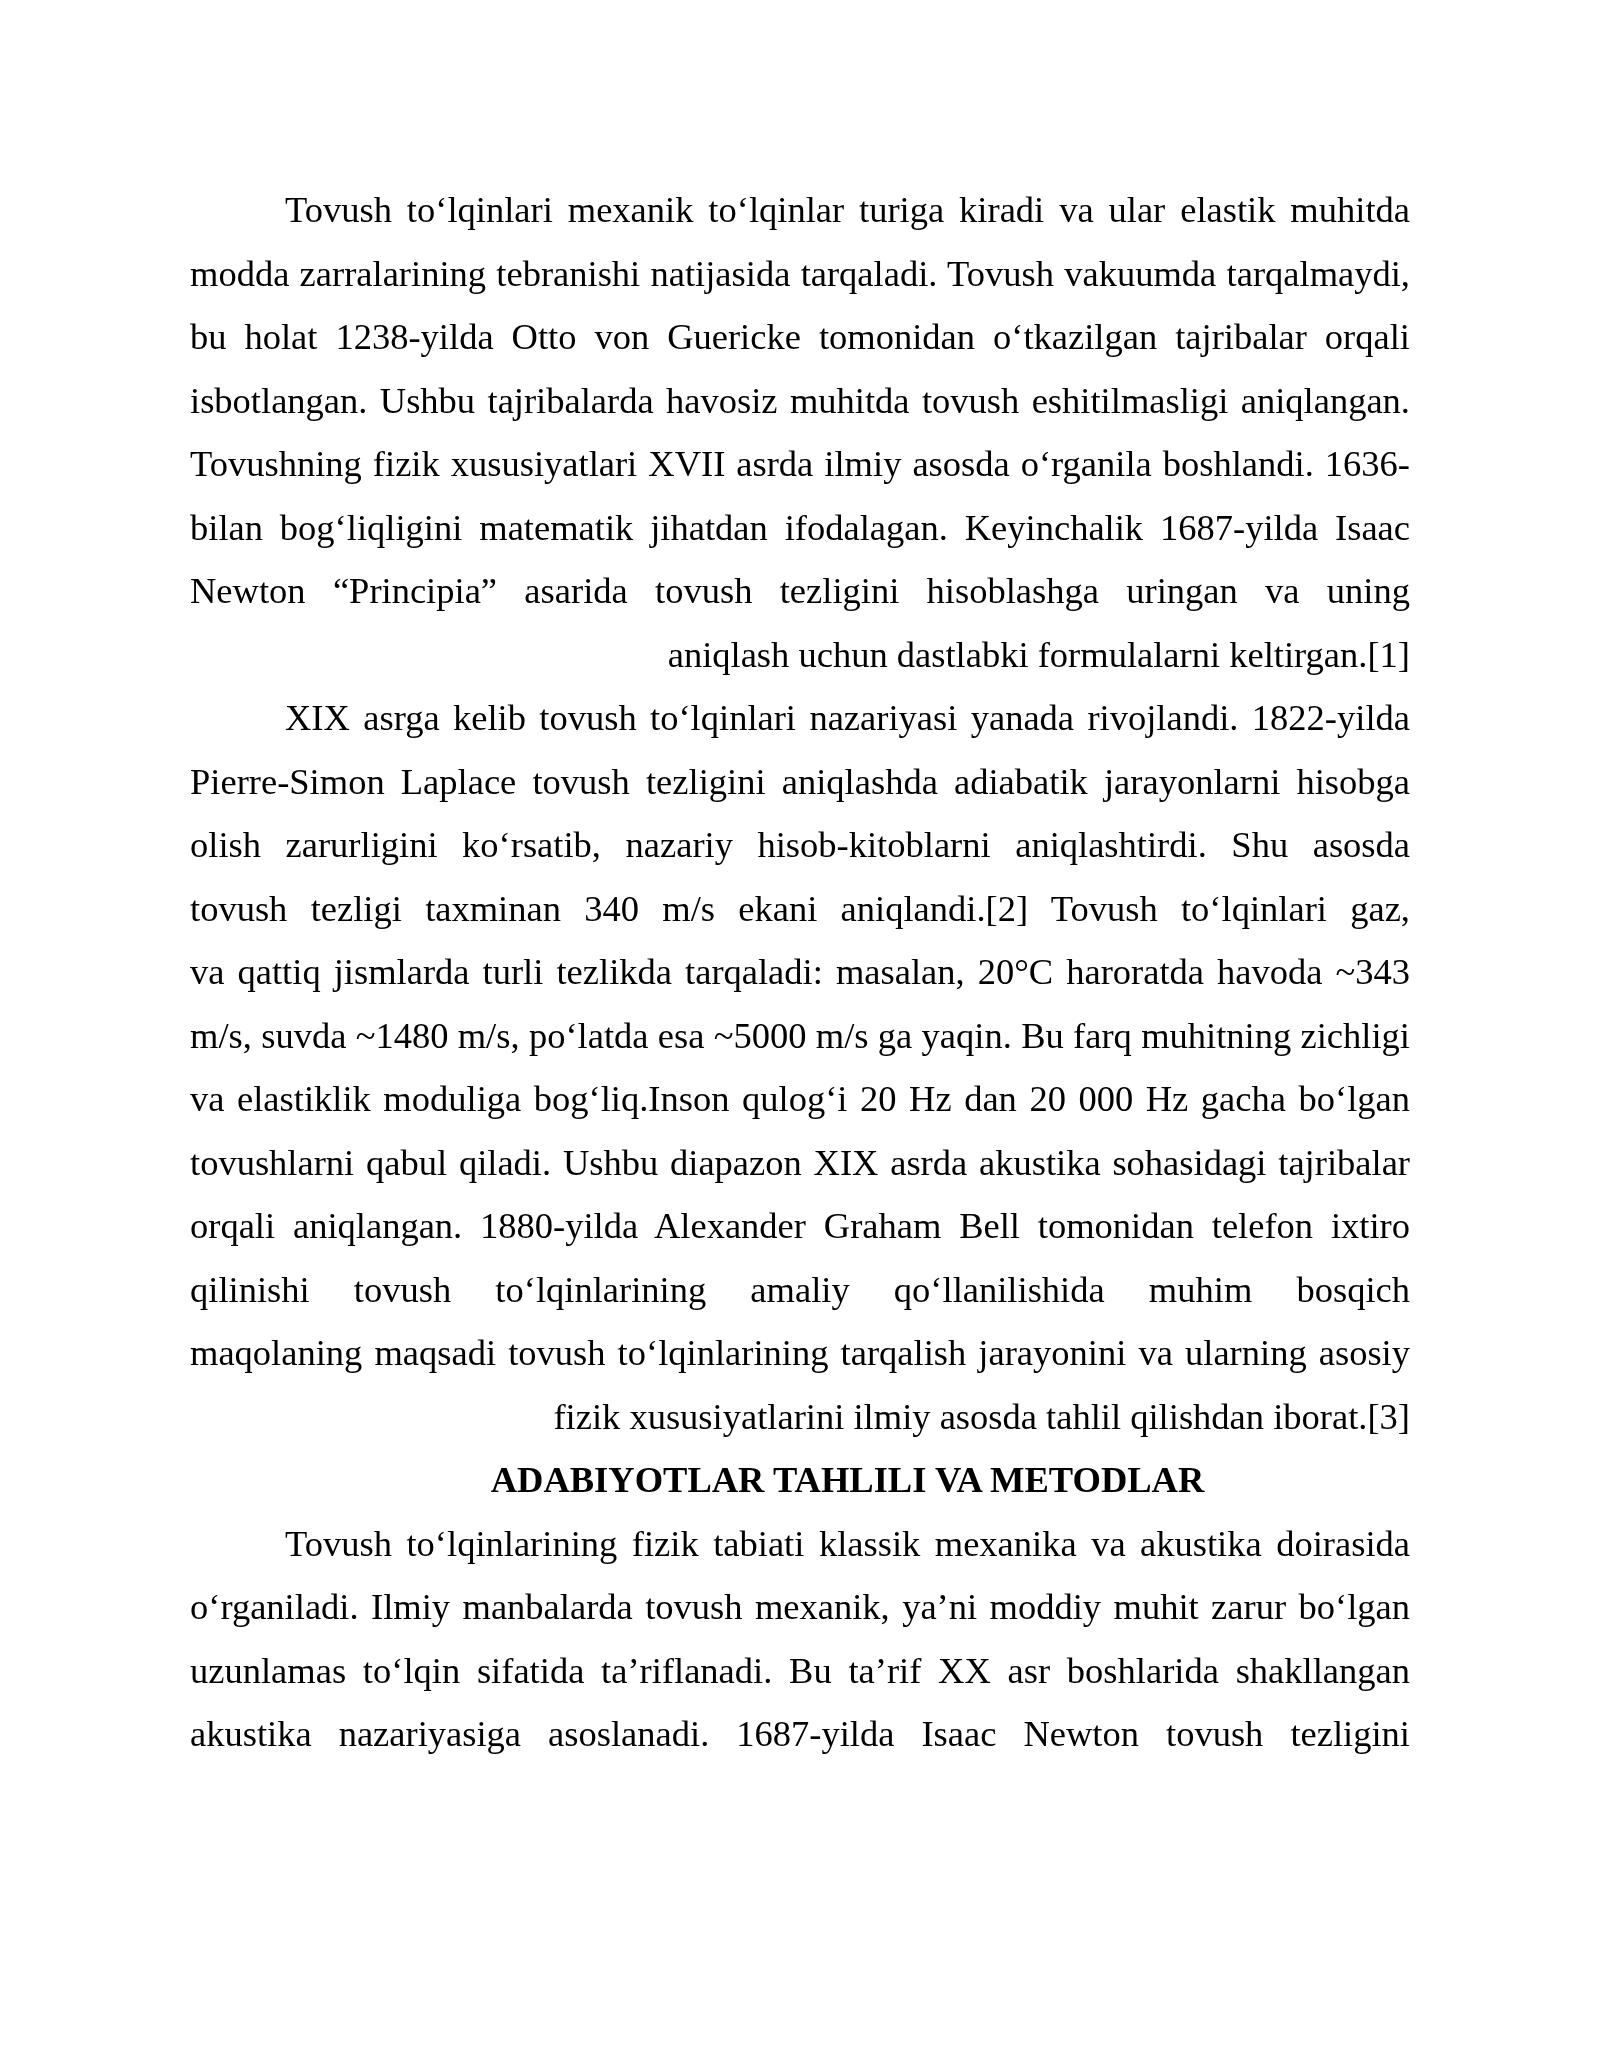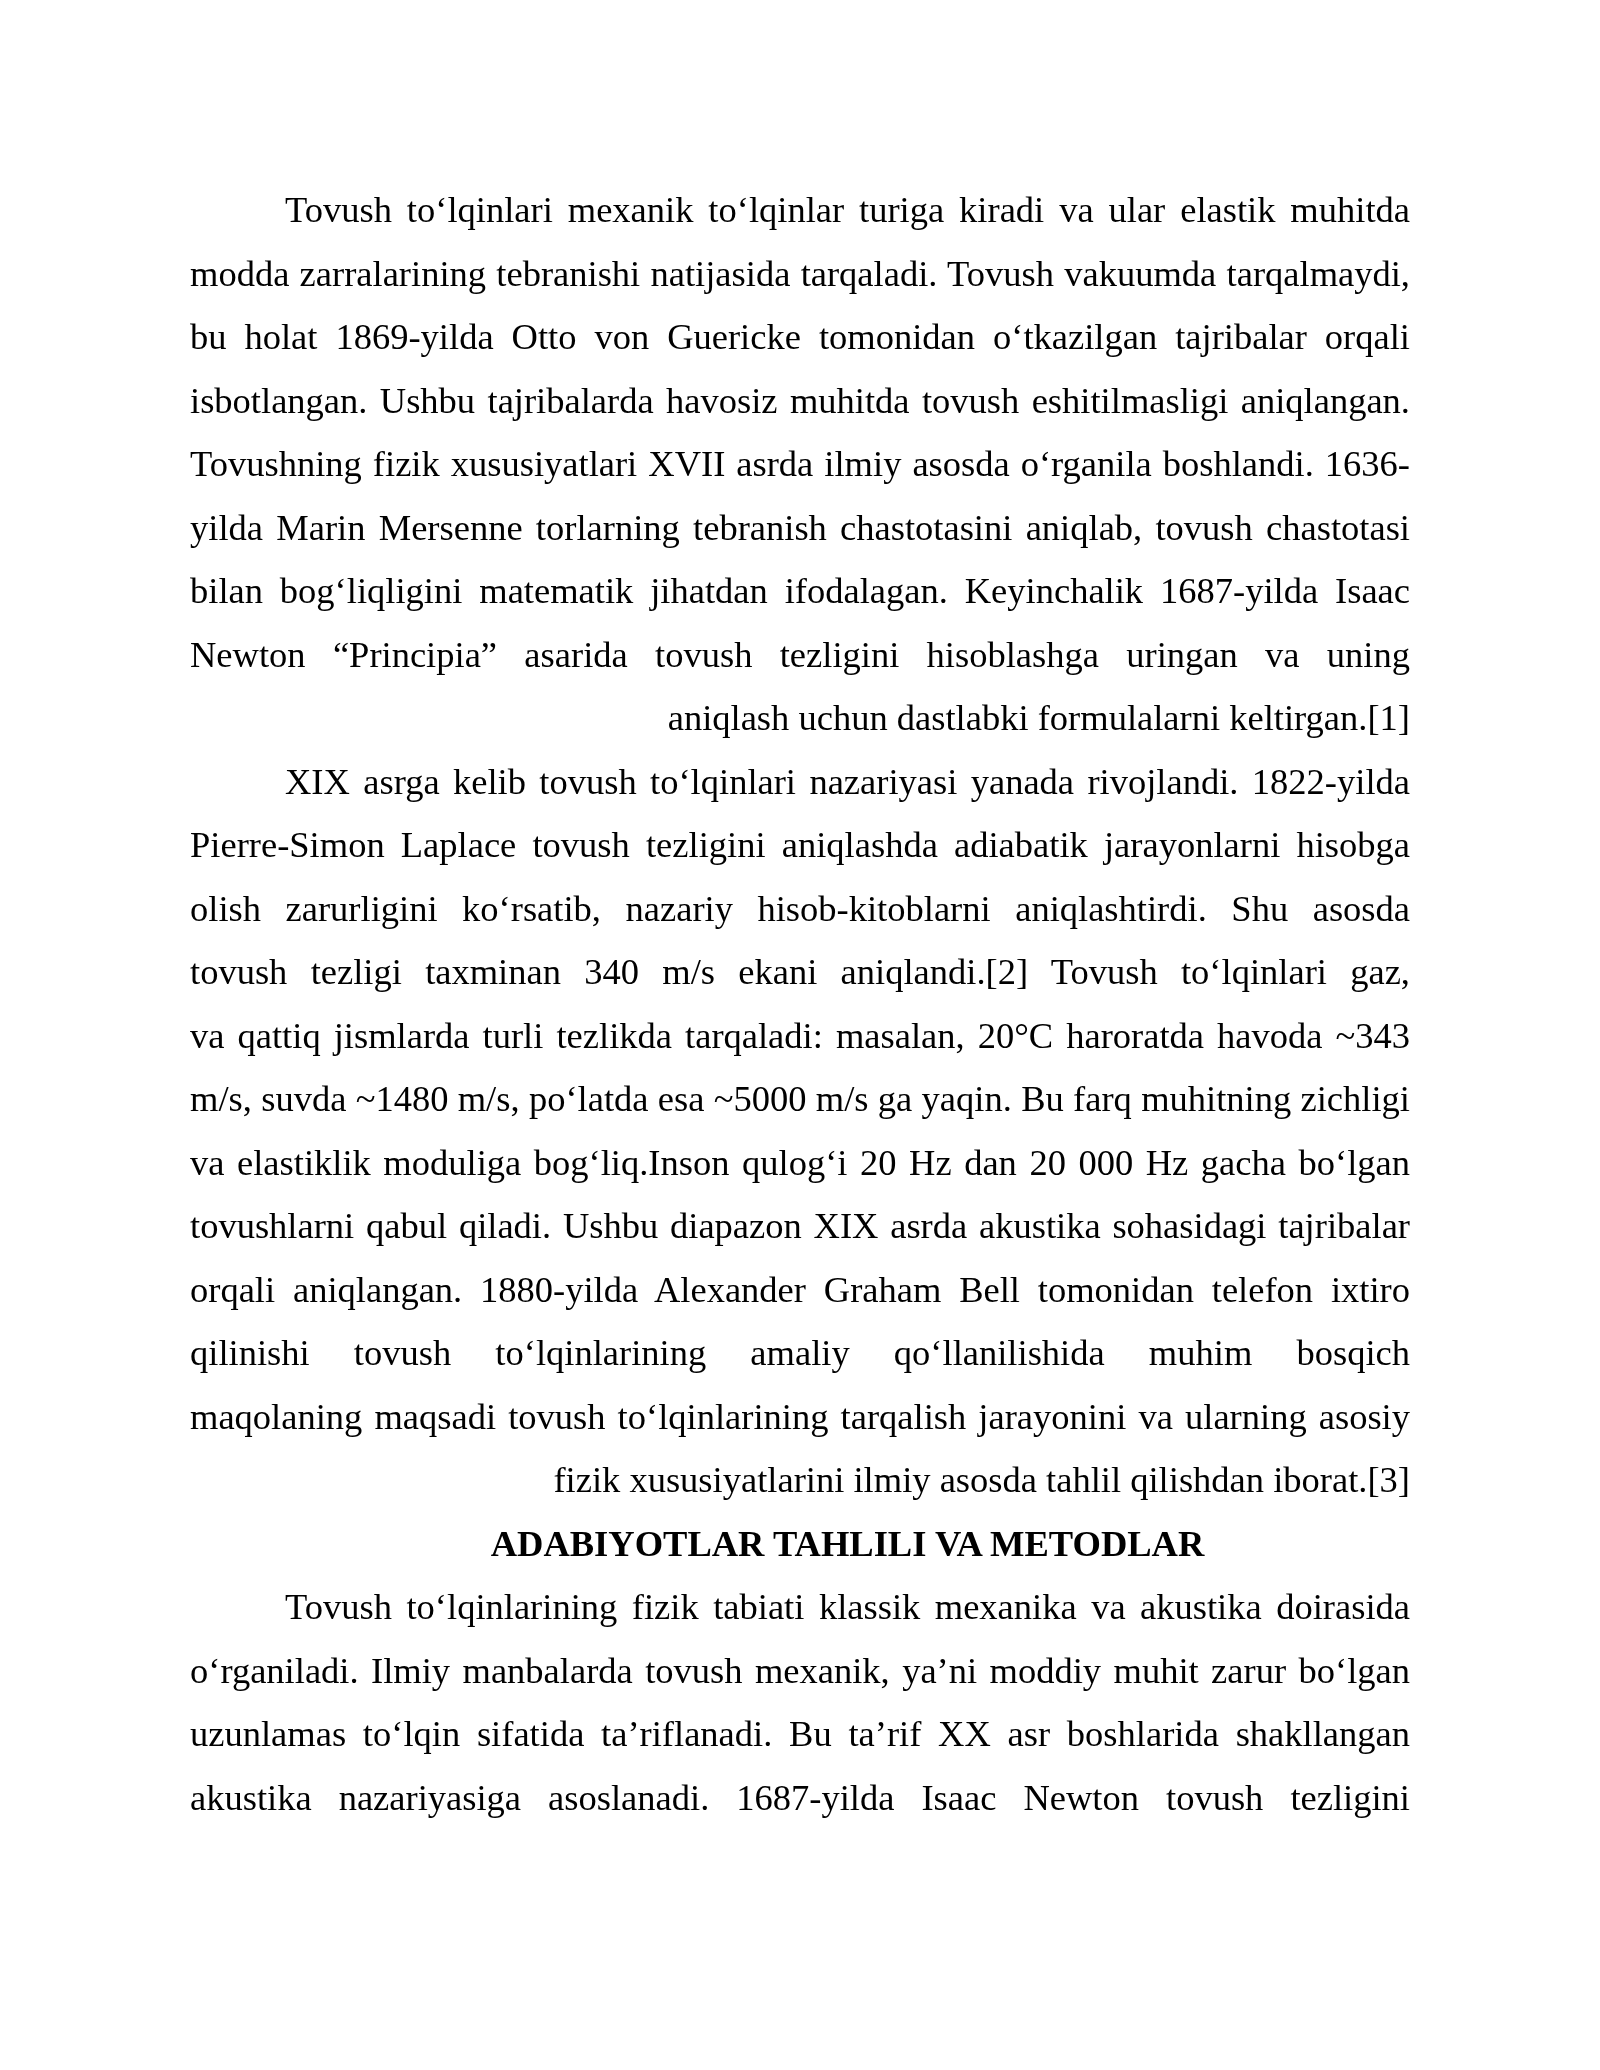--- a/index.html
+++ b/index.html
@@ -56,24 +56,23 @@
 </style>
 </head>
 <body>
 
 <div class="page">
   <div class="content">
 
     <div class="para">
       <div class="line indent">Tovush to‘lqinlari mexanik to‘lqinlar turiga kiradi va ular elastik muhitda</div>
       <div class="line">modda zarralarining tebranishi natijasida tarqaladi. Tovush vakuumda tarqalmaydi,</div>
-      <div class="line">bu holat 1869-yilda Otto von Guericke tomonidan o‘tkazilgan tajribalar orqali</div>
+      <div class="line">bu holat 1238-yilda Otto von Guericke tomonidan o‘tkazilgan tajribalar orqali</div>
       <div class="line">isbotlangan. Ushbu tajribalarda havosiz muhitda tovush eshitilmasligi aniqlangan.</div>
       <div class="line">Tovushning fizik xususiyatlari XVII asrda ilmiy asosda o‘rganila boshlandi. 1636-</div>
-      <div class="line">yilda Marin Mersenne torlarning tebranish chastotasini aniqlab, tovush chastotasi</div>
       <div class="line">bilan bog‘liqligini matematik jihatdan ifodalagan. Keyinchalik 1687-yilda Isaac</div>
       <div class="line">Newton “Principia” asarida tovush tezligini hisoblashga uringan va uning qiymatini</div>
       <div class="line end">aniqlash uchun dastlabki formulalarni keltirgan.[1]</div>
     </div>
 
     <div class="para">
       <div class="line indent">XIX asrga kelib tovush to‘lqinlari nazariyasi yanada rivojlandi. 1822-yilda</div>
       <div class="line">Pierre-Simon Laplace tovush tezligini aniqlashda adiabatik jarayonlarni hisobga</div>
       <div class="line">olish zarurligini ko‘rsatib, nazariy hisob-kitoblarni aniqlashtirdi. Shu asosda havoda</div>
       <div class="line">tovush tezligi taxminan 340 m/s ekani aniqlandi.[2] Tovush to‘lqinlari gaz, suyuqlik</div>

